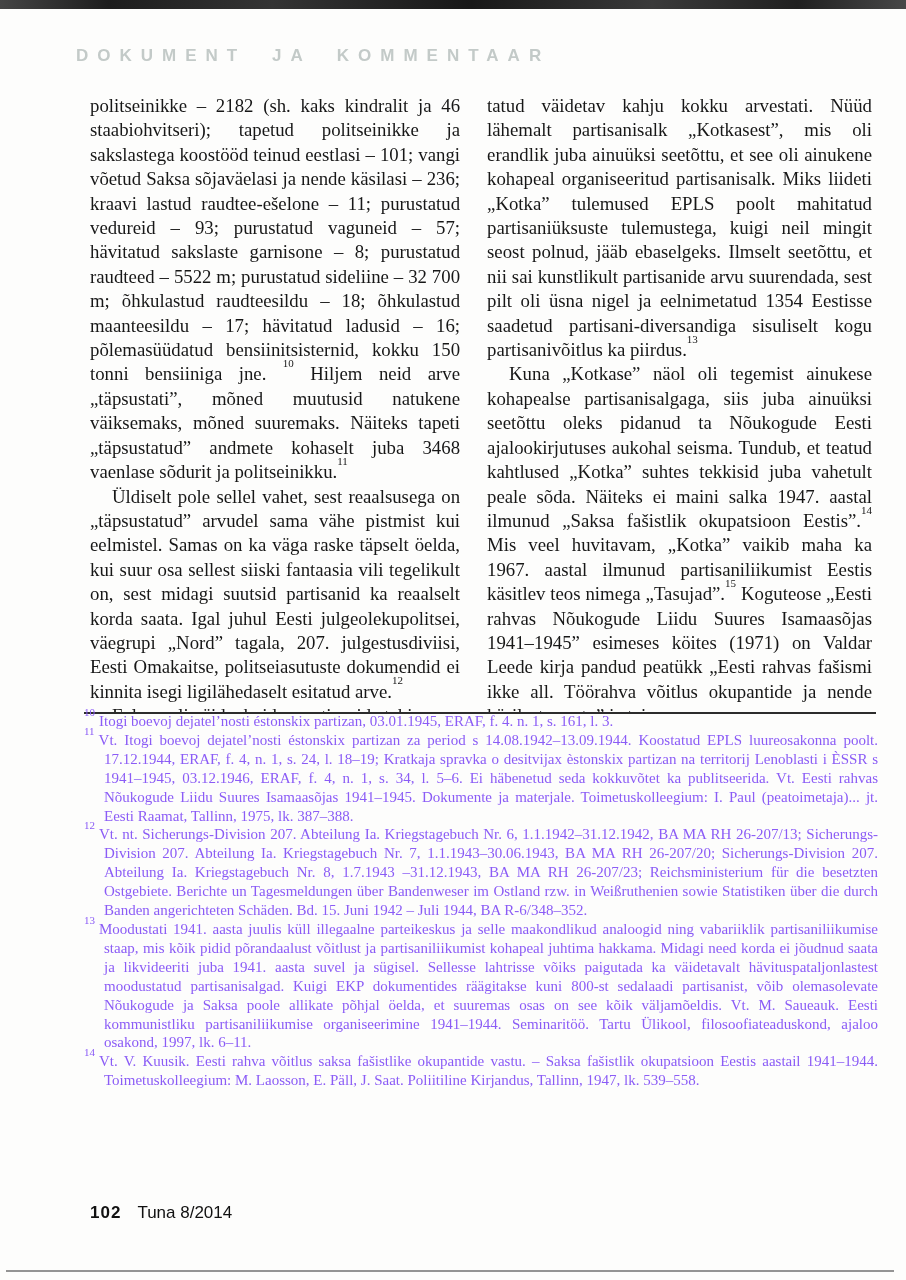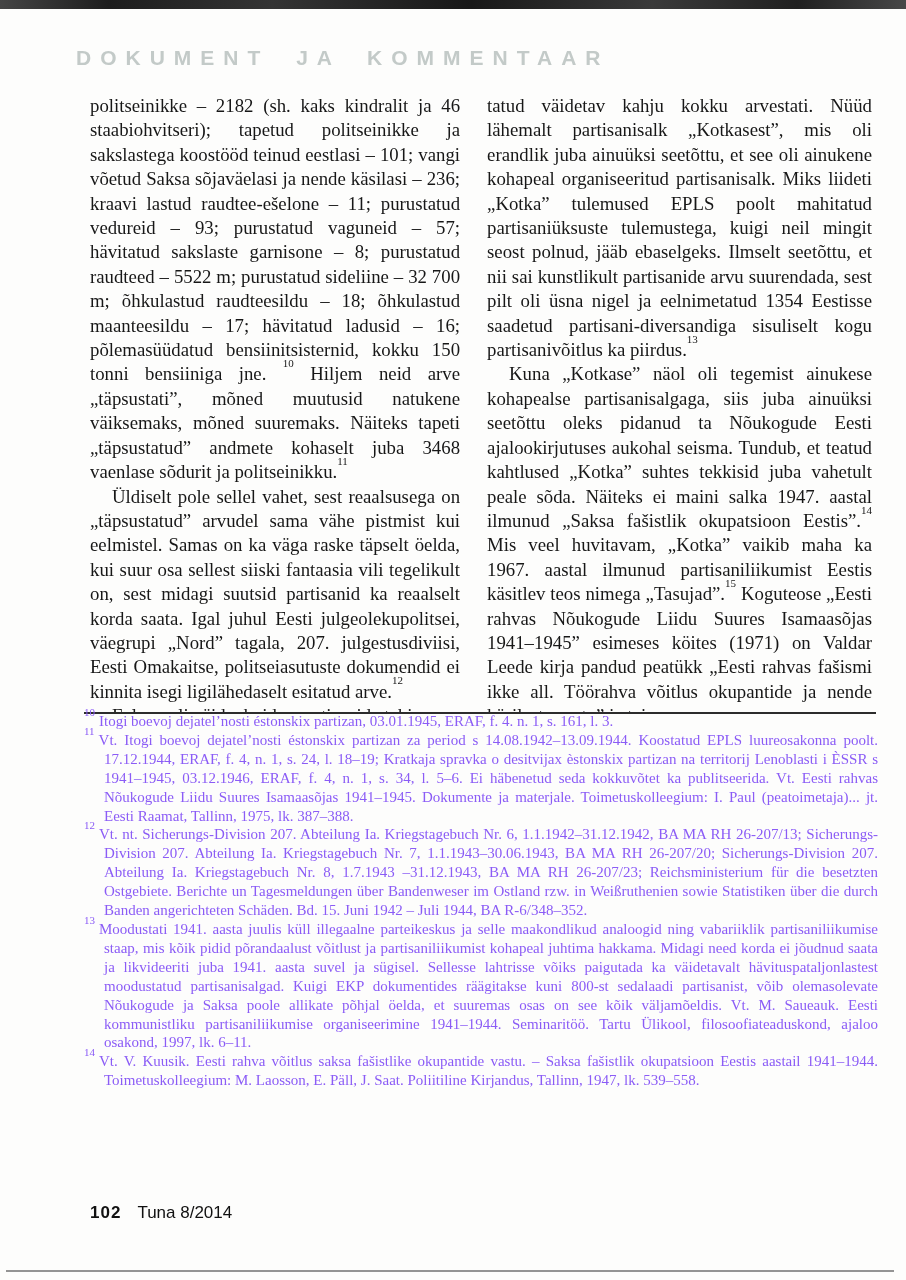--- a/index.html
+++ b/index.html
@@ -11,21 +11,21 @@
     color:#161616;
     overflow:hidden;
   }
   .scan-bar-top{
     position:absolute;top:0;left:0;width:906px;height:9px;
     background:linear-gradient(90deg,#454545 0%,#1d1d1d 12%,#343434 30%,#181818 52%,#3a3a3a 72%,#202020 88%,#484848 100%);
   }
   .header{
     position:absolute;left:76px;top:46px;
     font-family:"Liberation Sans", sans-serif;
-    font-weight:700;font-size:21px;
+    font-weight:700;font-size:17px;
     letter-spacing:9px;word-spacing:12px;
     color:#c3cac8;
     white-space:nowrap;
   }
   .columns{
     position:absolute;left:90px;top:94px;
     width:782px;height:620px;overflow:hidden;
     display:flex;gap:27px;
   }
   .col{

